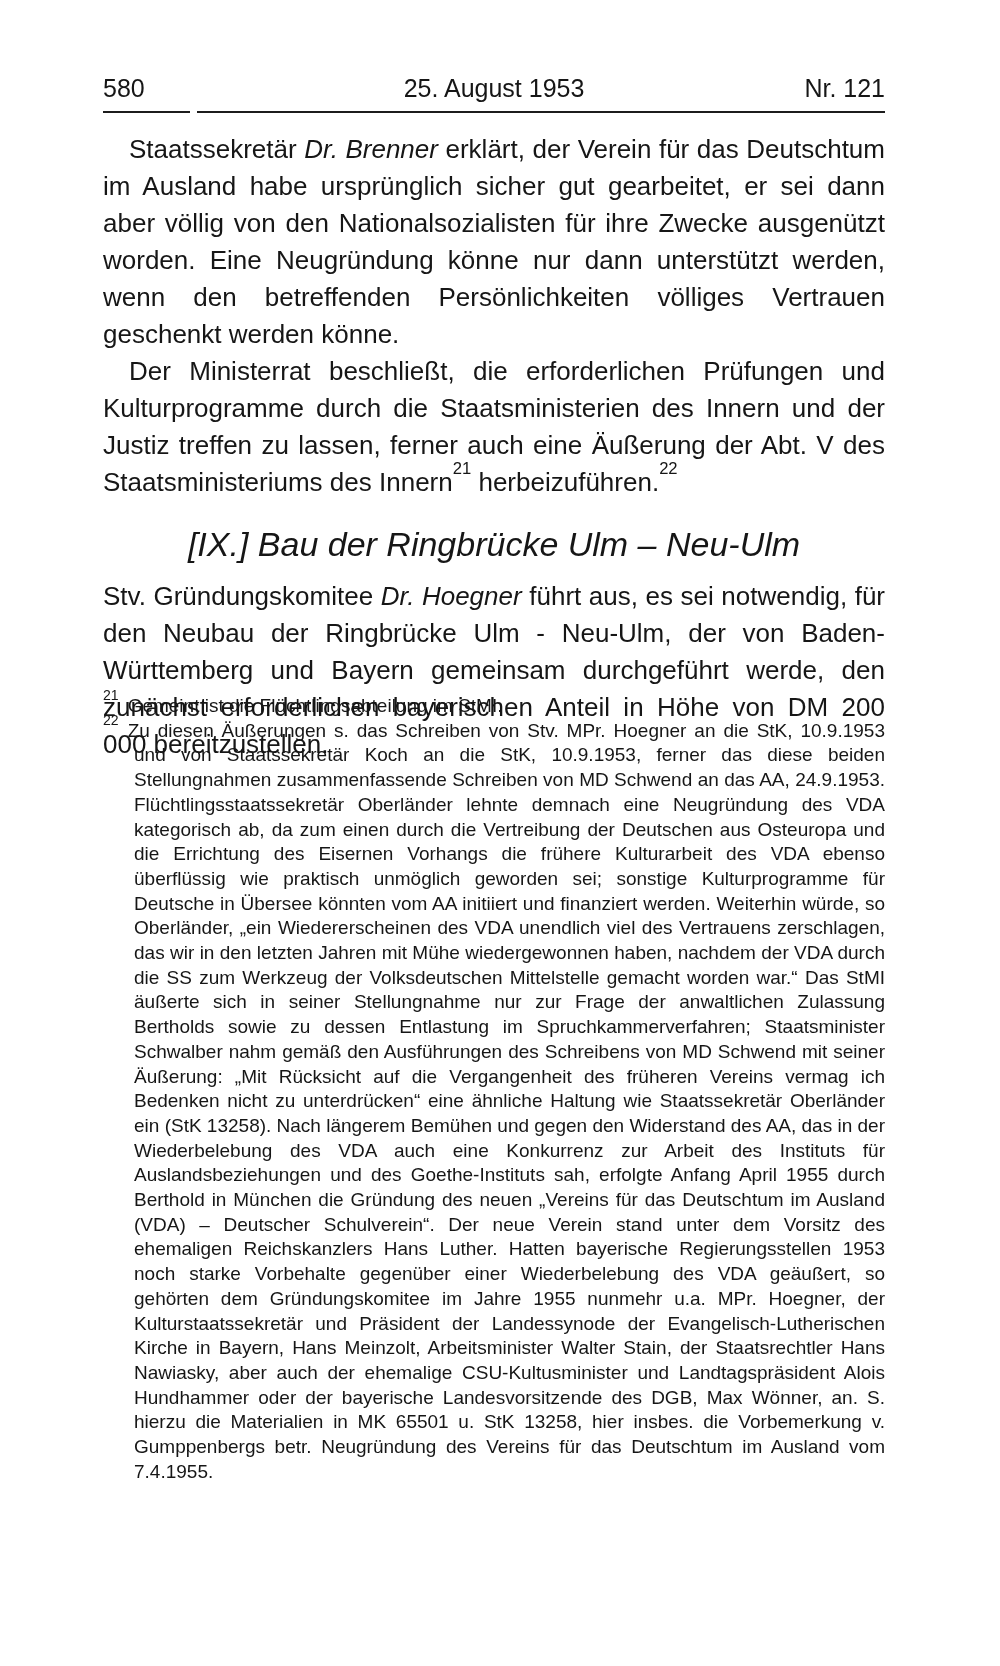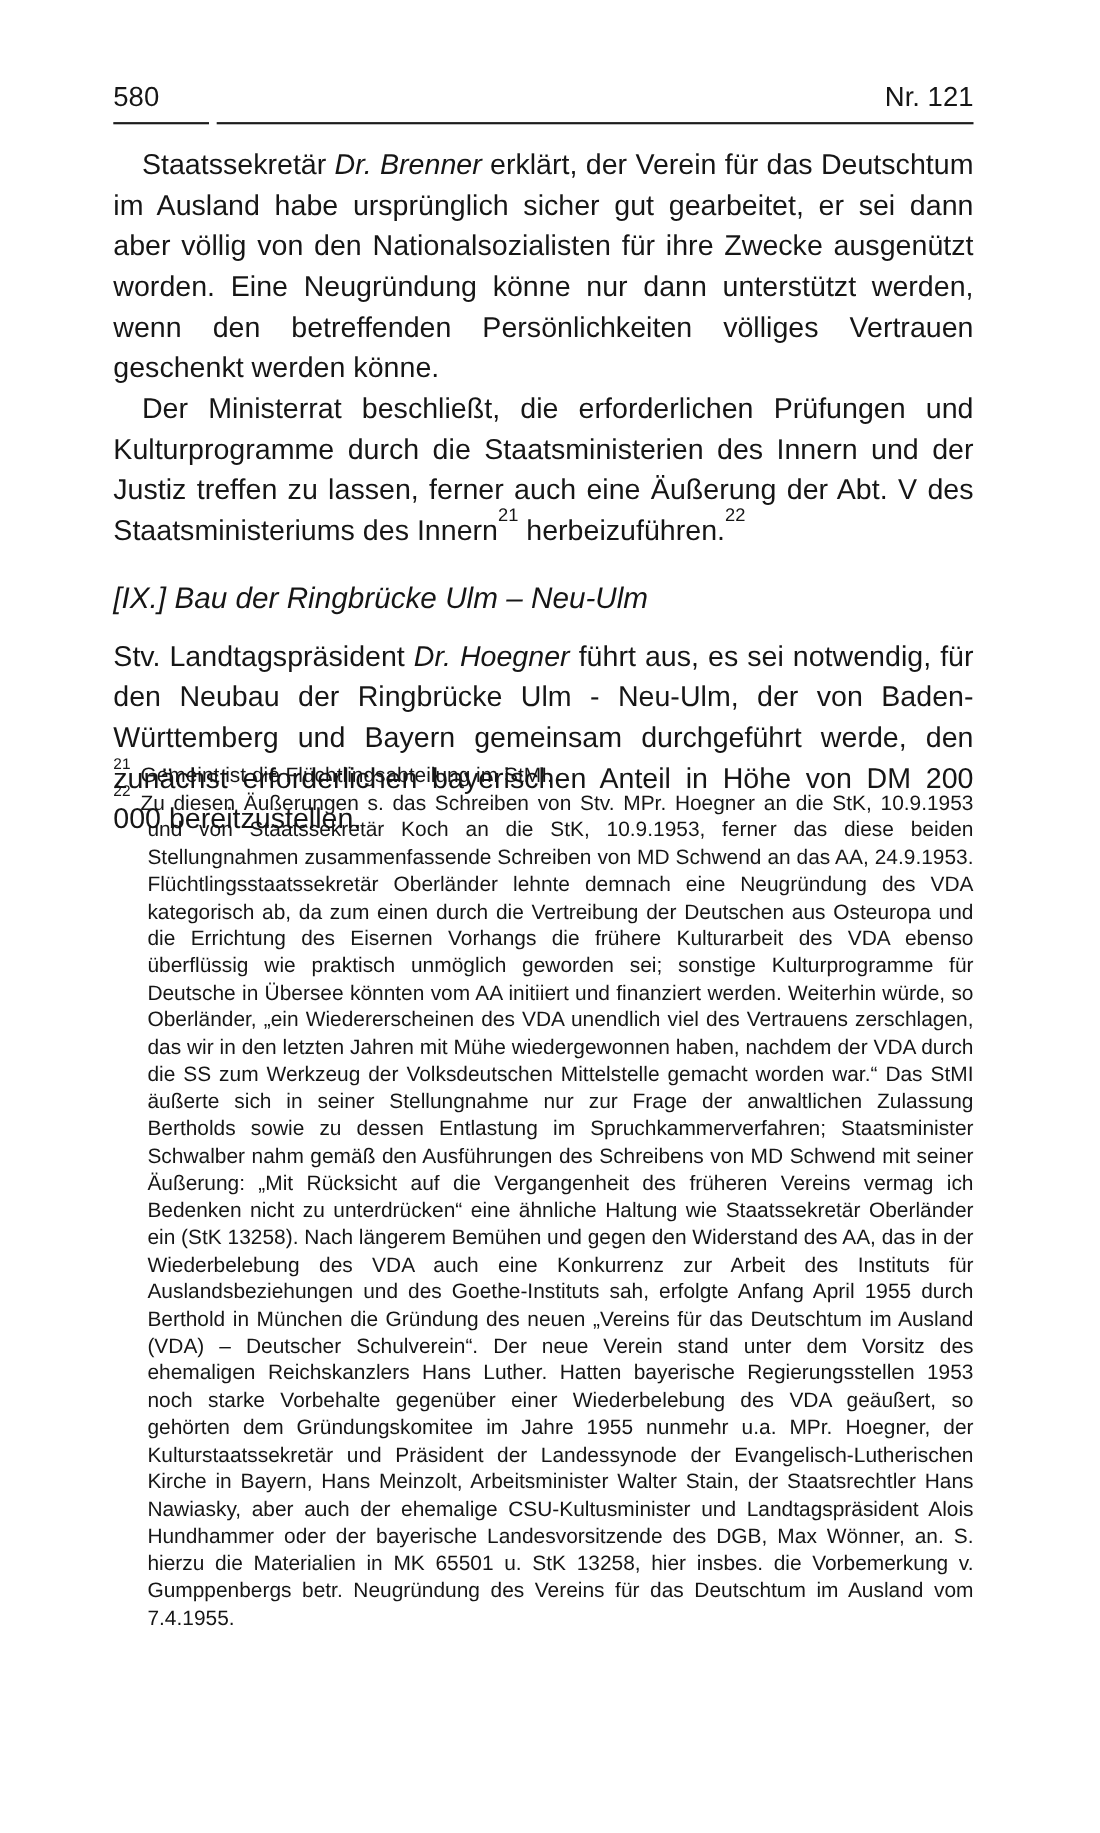--- a/index.html
+++ b/index.html
@@ -53,24 +53,24 @@
   .body-text p.indented { text-indent: 26px; }
   .speaker-name { font-style: italic; }
   sup.note-ref {
     font-size: 64%;
     line-height: 0;
     position: relative;
     top: -0.42em;
   }
   .section-heading {
     margin: 26px 0 17px 0;
-    font-size: 27px;
+    font-size: 34px;
     font-weight: normal;
     font-style: italic;
-    text-align: left;
+    text-align: center;
     line-height: 34px;
   }
 
   
   .footnotes {
     position: absolute;
     left: 103px;
     top: 694px;
     width: 782px;
     font-size: 19px;
@@ -90,34 +90,35 @@
     margin-right: 9px;
   }
 </style>
 </head>
 <body>
 
 <div class="page">
 
   <header class="running-header">
     <span class="page-num">580</span>
+    <span class="header-date">25. August 1953</span>
     <span class="doc-num">Nr. 121</span>
     <div class="header-rule-left"></div>
     <div class="header-rule-main"></div>
   </header>
 
   <main class="body-text">
 
     <p class="indented"><span>Staatssekretär </span><span class="speaker-name">Dr. Brenner</span><span> erklärt, der Verein für das Deutschtum im Ausland habe ursprünglich sicher gut gearbeitet, er sei dann aber völlig von den Nationalsozialisten für ihre Zwecke ausgenützt worden. Eine Neugründung könne nur dann unterstützt werden, wenn den betreffenden Persönlichkeiten völliges Vertrauen geschenkt werden könne.</span></p>
 
     <p class="indented"><span>Der Ministerrat beschließt, die erforderlichen Prüfungen und Kulturprogramme durch die Staatsministerien des Innern und der Justiz treffen zu lassen, ferner auch eine Äußerung der Abt. V des Staatsministeriums des Innern</span><sup class="note-ref">21</sup><span> herbeizuführen.</span><sup class="note-ref">22</sup></p>
 
     <h2 class="section-heading"><span>[IX.]</span> <span>Bau der Ringbrücke Ulm – Neu-Ulm</span></h2>
 
-    <p><span>Stv. Landtagspräsident </span><span class="speaker-name">Dr. Hoegner</span><span> führt aus, es sei notwendig, für den Neubau der Ringbrücke Ulm - Neu-Ulm, der von Baden-Württemberg und Bayern gemeinsam durchgeführt werde, den zunächst erforderlichen bayerischen Anteil in Höhe von DM 200 000 bereitzustellen.</span></p>
+    <p><span>Stv. Gründungskomitee </span><span class="speaker-name">Dr. Hoegner</span><span> führt aus, es sei notwendig, für den Neubau der Ringbrücke Ulm - Neu-Ulm, der von Baden-Württemberg und Bayern gemeinsam durchgeführt werde, den zunächst erforderlichen bayerischen Anteil in Höhe von DM 200 000 bereitzustellen.</span></p>
 
   </main>
 
   <section class="footnotes">
 
     <div class="footnote"><sup class="fn-num">21</sup><span class="fn-text">Gemeint ist die Flüchtlingsabteilung im StMI.</span></div>
 
     <div class="footnote"><sup class="fn-num">22</sup><span class="fn-text">Zu diesen Äußerungen s. das Schreiben von Stv. MPr. Hoegner an die StK, 10.9.1953 und von Staatssekretär Koch an die StK, 10.9.1953, ferner das diese beiden Stellungnahmen zusammenfassende Schreiben von MD Schwend an das AA, 24.9.1953. Flüchtlingsstaatssekretär Oberländer lehnte demnach eine Neugründung des VDA kategorisch ab, da zum einen durch die Vertreibung der Deutschen aus Osteuropa und die Errichtung des Eisernen Vorhangs die frühere Kulturarbeit des VDA ebenso überflüssig wie praktisch unmöglich geworden sei; sonstige Kulturprogramme für Deutsche in Übersee könnten vom AA initiiert und finanziert werden. Weiterhin würde, so Oberländer, „ein Wiedererscheinen des VDA unendlich viel des Vertrauens zerschlagen, das wir in den letzten Jahren mit Mühe wiedergewonnen haben, nachdem der VDA durch die SS zum Werkzeug der Volksdeutschen Mittelstelle gemacht worden war.“ Das StMI äußerte sich in seiner Stellungnahme nur zur Frage der anwaltlichen Zulassung Bertholds sowie zu dessen Entlastung im Spruchkammerverfahren; Staatsminister Schwalber nahm gemäß den Ausführungen des Schreibens von MD Schwend mit seiner Äußerung: „Mit Rücksicht auf die Vergangenheit des früheren Vereins vermag ich Bedenken nicht zu unterdrücken“ eine ähnliche Haltung wie Staatssekretär Oberländer ein (StK 13258). Nach längerem Bemühen und gegen den Widerstand des AA, das in der Wiederbelebung des VDA auch eine Konkurrenz zur Arbeit des Instituts für Auslandsbeziehungen und des Goethe-Instituts sah, erfolgte Anfang April 1955 durch Berthold in München die Gründung des neuen „Vereins für das Deutschtum im Ausland (VDA) – Deutscher Schulverein“. Der neue Verein stand unter dem Vorsitz des ehemaligen Reichskanzlers Hans Luther. Hatten bayerische Regierungsstellen 1953 noch starke Vorbehalte gegenüber einer Wiederbelebung des VDA geäußert, so gehörten dem Gründungskomitee im Jahre 1955 nunmehr u.a. MPr. Hoegner, der Kulturstaatssekretär und Präsident der Landessynode der Evangelisch-Lutherischen Kirche in Bayern, Hans Meinzolt, Arbeitsminister Walter Stain, der Staatsrechtler Hans Nawiasky, aber auch der ehemalige CSU-Kultusminister und Landtagspräsident Alois Hundhammer oder der bayerische Landesvorsitzende des DGB, Max Wönner, an. S. hierzu die Materialien in MK 65501 u. StK 13258, hier insbes. die Vorbemerkung v. Gumppenbergs betr. Neugründung des Vereins für das Deutschtum im Ausland vom 7.4.1955.</span></div>
 
   </section>

